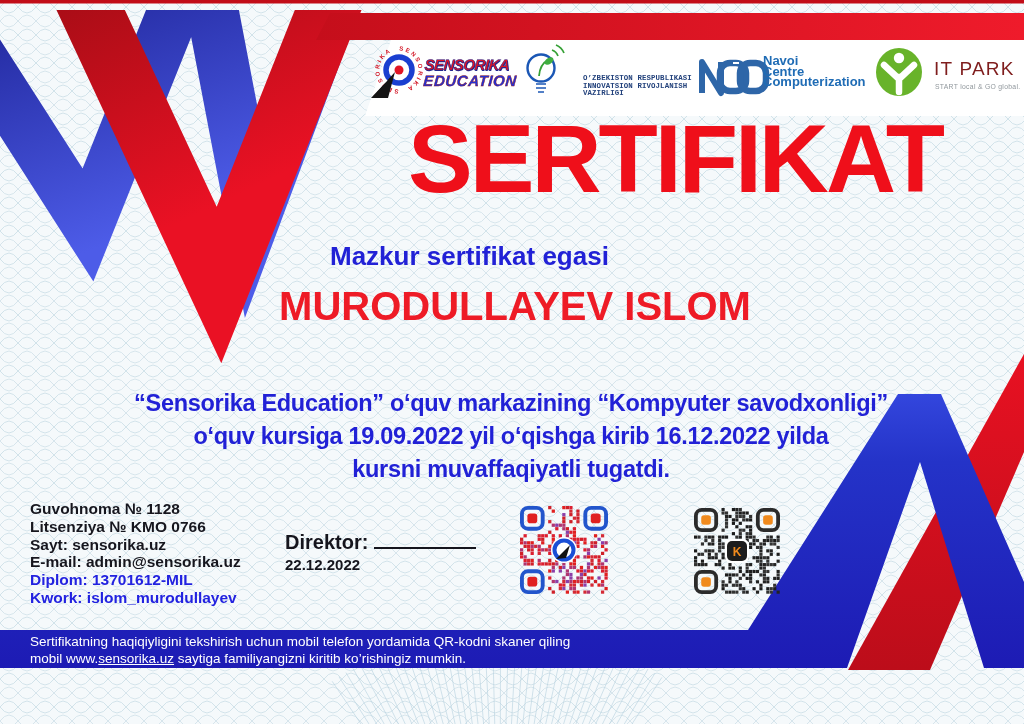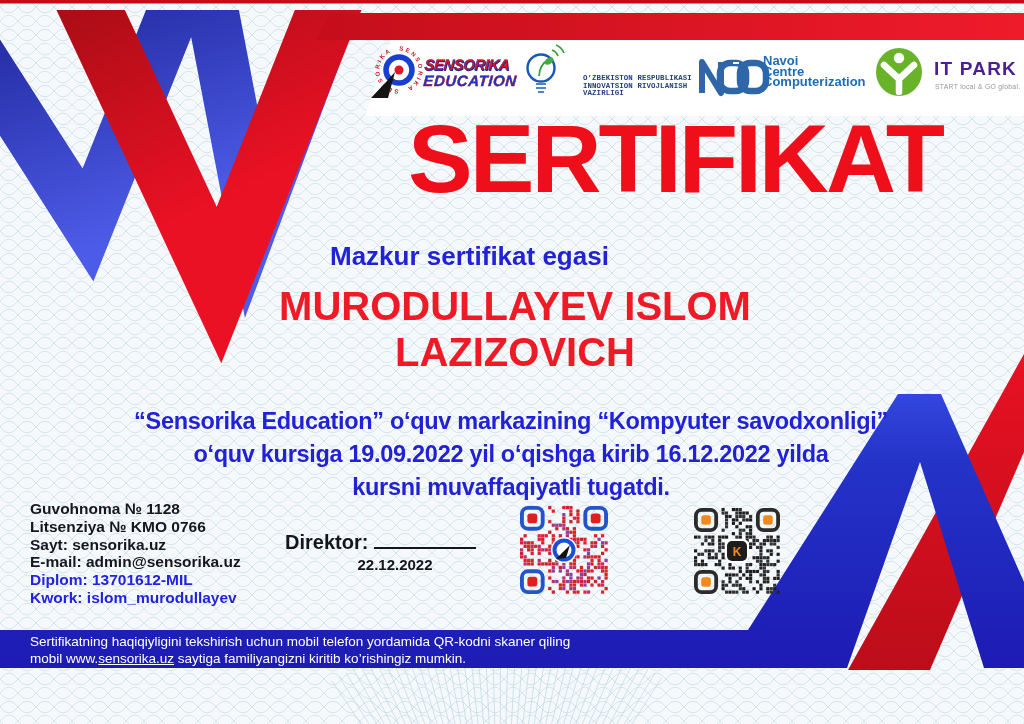--- a/index.html
+++ b/index.html
@@ -8,45 +8,45 @@
   .stage svg.decor{position:absolute;left:0;top:0;z-index:0;}
   .abs{position:absolute;z-index:2;}
 
   .title{left:322px;top:110px;width:706px;text-align:center;
          font-size:97px;font-weight:bold;letter-spacing:-3px;color:#ef0f1a;line-height:1;}
   .subtitle{left:330px;top:241px;width:490px;text-align:left;
             font-size:26px;font-weight:bold;color:#2121d6;}
   .recipient{left:180px;top:283px;width:670px;text-align:center;
              font-size:40px;font-weight:bold;color:#ee1b26;line-height:46px;}
   .course{left:28px;top:387px;width:966px;text-align:center;
-          font-size:23.5px;font-weight:bold;color:#2121d6;line-height:33px;letter-spacing:-0.3px;margin-top:18px;}
+          font-size:23.5px;font-weight:bold;color:#2121d6;line-height:33px;letter-spacing:-0.3px;}
 
   .creds{left:30px;top:500px;width:300px;font-size:15.5px;font-weight:bold;
          color:#16161e;line-height:17.8px;}
   .creds .blue{color:#2222e0;}
 
   .sig{left:285px;top:531px;width:220px;color:#15151d;}
   .sig .lbl{font-size:20px;font-weight:bold;}
   .sig-line{display:inline-block;width:102px;border-bottom:2.2px solid #15151d;margin-left:6px;}
-  .sig .date{font-size:15px;font-weight:bold;margin-top:2px;text-align:center;}
+  .sig .date{font-size:15px;font-weight:bold;margin-top:2px;}
 
   .qr{z-index:2;}
 
   .footer-text{left:30px;top:633px;width:820px;color:#ffffff;font-size:13.5px;line-height:17px;z-index:3;}
   .footer-text a{color:#fff;text-decoration:underline;}
 
   
   .wordmark{left:424px;top:57px;font-style:italic;font-weight:bold;font-size:15px;
             line-height:15.5px;letter-spacing:-0.5px;transform:skewX(-4deg);white-space:nowrap;}
   .wordmark .l1{color:#e01525;-webkit-text-stroke:0.55px #26268c;text-shadow:0.7px 0.7px 0 #26268c;}
   .wordmark .l2{color:#2230d4;-webkit-text-stroke:0.45px #8c1420;letter-spacing:0.6px;}
   .ministry{left:563px;top:75px;font-family:Liberation Mono, monospace;font-weight:bold;
             font-size:7.4px;line-height:7.6px;color:#23427c;letter-spacing:0.1px;margin-left:20px;}
   .ncc-text{left:763px;top:56px;font-size:13px;font-weight:bold;color:#1f6cb5;line-height:10.6px;}
-  .itpark-name{left:934px;top:58px;font-size:19px;font-weight:700;color:#4c1d95;letter-spacing:1.2px;}
+  .itpark-name{left:934px;top:58px;font-size:19px;font-weight:400;color:#7f1d1d;letter-spacing:1.2px;}
   .itpark-tag{left:935px;top:83px;font-size:6.8px;color:#90979c;letter-spacing:0.3px;}
 </style>
 </head>
 <body>
 
 <div class="stage">
 
   <svg class="decor" width="1024" height="724" viewBox="0 0 1024 724">
     <defs>
       <pattern id="guil" width="36" height="28" patternUnits="userSpaceOnUse">
@@ -199,21 +199,20 @@
   </div>
 
   <div class="abs itpark-name">IT PARK</div>
   <div class="abs itpark-tag">START local &amp; GO global.</div>
 
   <div class="abs title">SERTIFIKAT</div>
   <div class="abs subtitle">Mazkur sertifikat egasi</div>
 
   <div class="abs recipient">
     <div>MURODULLAYEV ISLOM</div>
-    <div>LAZIZOVICH</div>
   </div>
 
   <div class="abs course">
     <div>“Sensorika Education” o‘quv markazining “Kompyuter savodxonligi”</div>
     <div>o‘quv kursiga 19.09.2022 yil o‘qishga kirib 16.12.2022 yilda</div>
     <div>kursni muvaffaqiyatli tugatdi.</div>
   </div>
 
   <div class="abs creds">
     <div>Guvohnoma № 1128</div>

